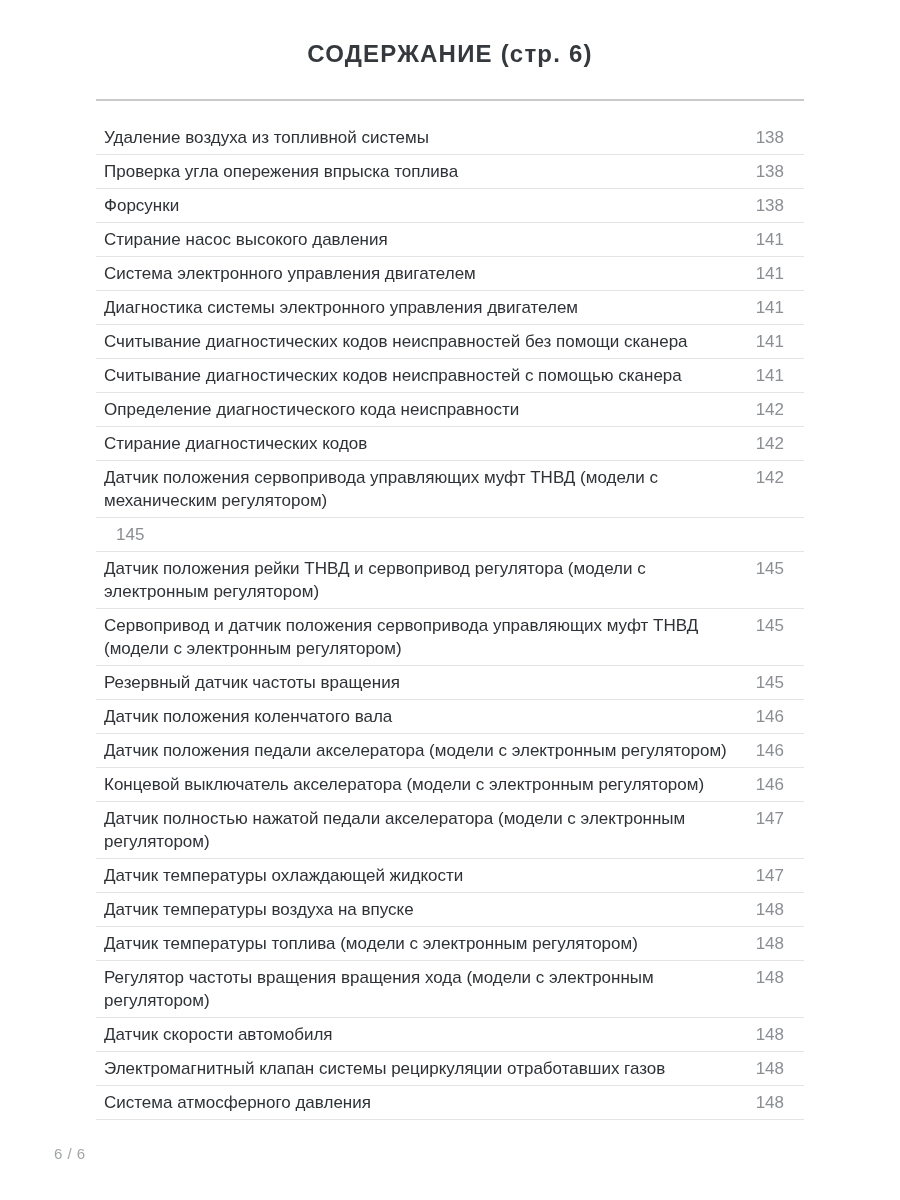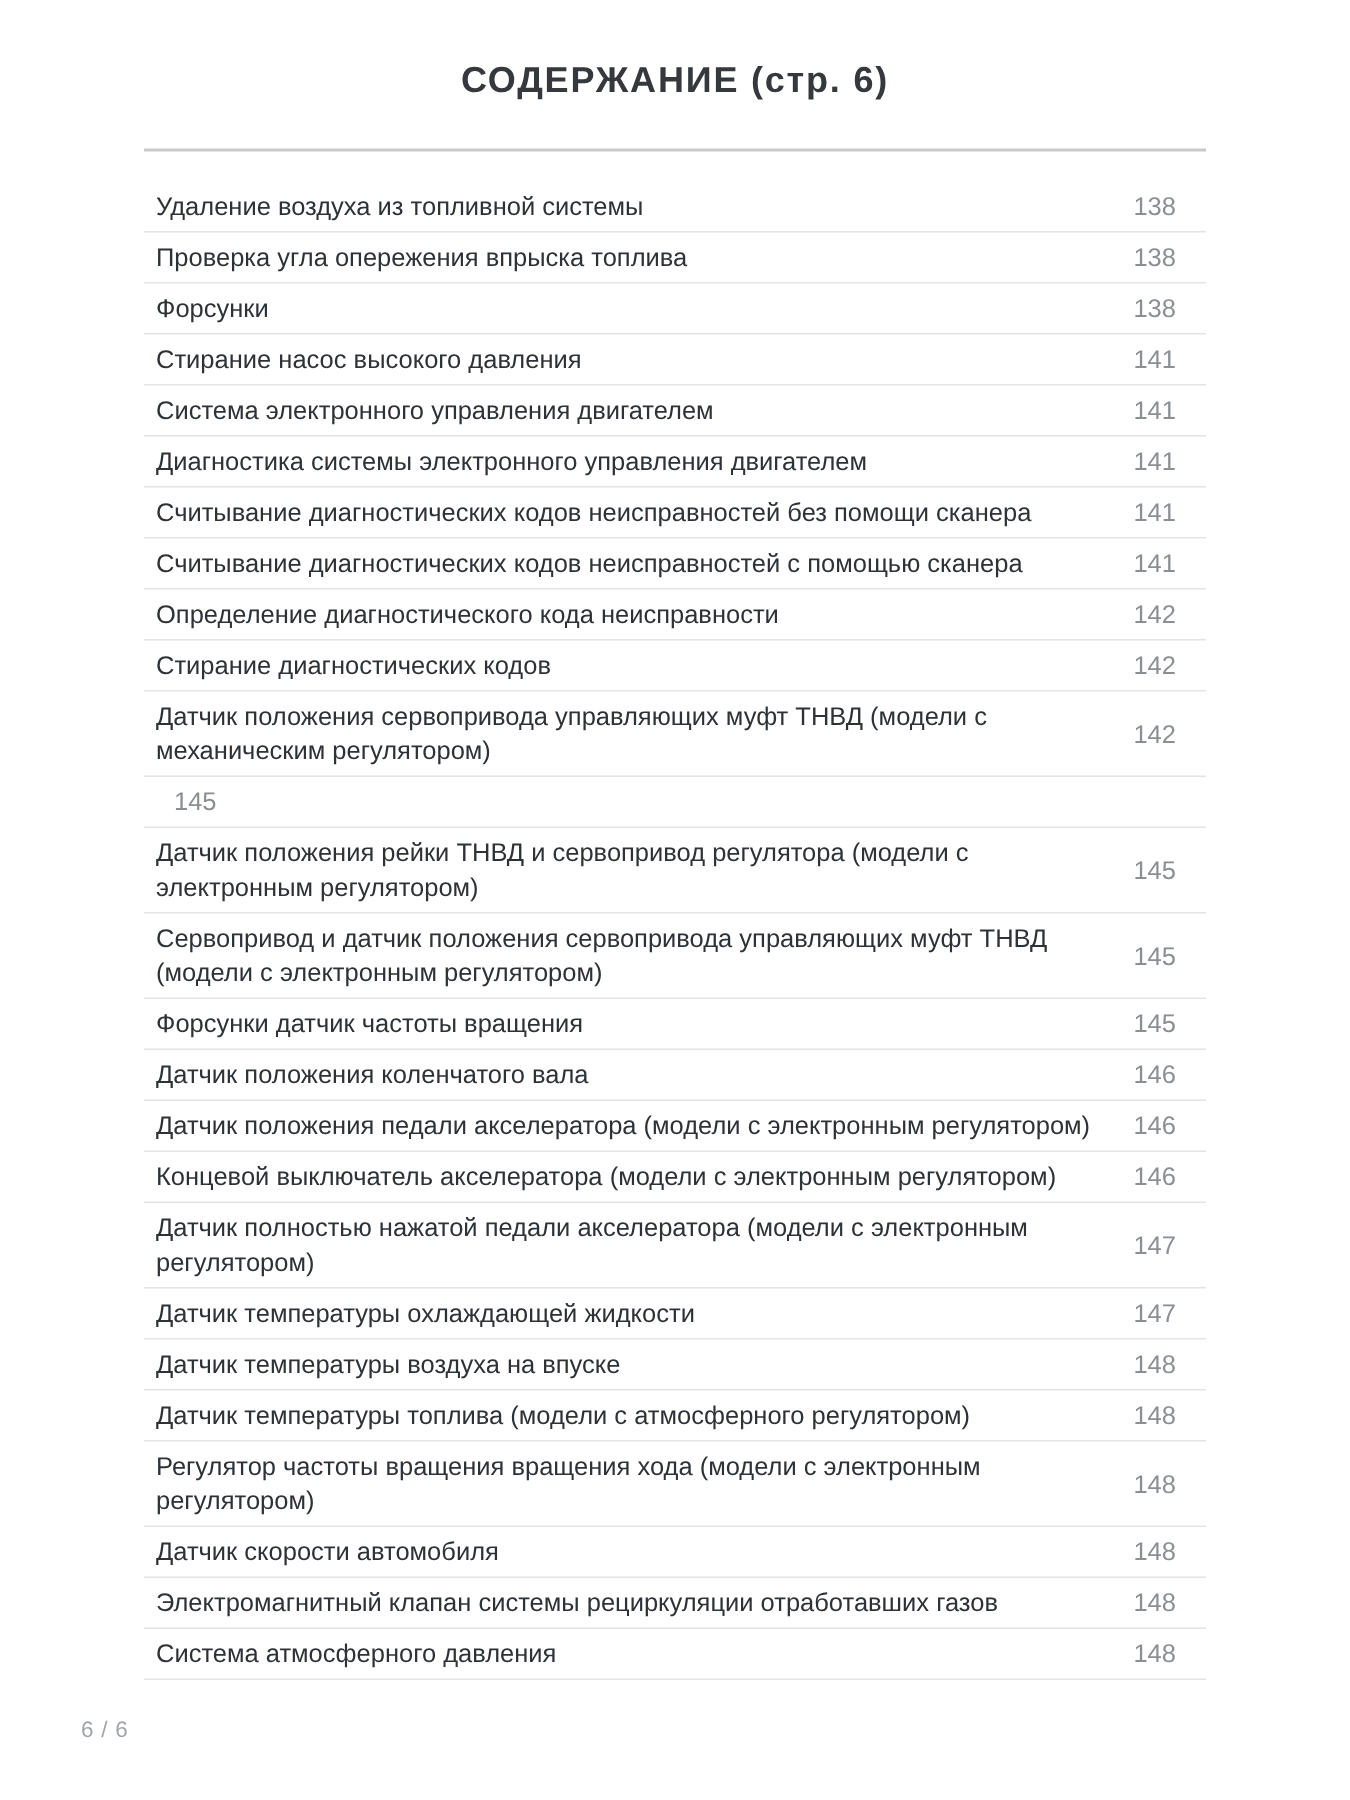--- a/index.html
+++ b/index.html
@@ -26,21 +26,21 @@
     height: 2px;
     background: #c9c9c9;
     margin: 31px 42px 0 42px;
   }
   .toc {
     margin: 20px 42px 0 42px;
   }
   .toc-row {
     display: flex;
     justify-content: space-between;
-    align-items: center;
+    align-items: flex-start;
     padding: 5px 20px 5px 8px;
     border-bottom: 1px solid #e4e4e4;
   }
   .toc-title {
     font-size: 17px;
     line-height: 23px;
     color: #2e3236;
     max-width: 700px;
   }
   .toc-page {
@@ -117,21 +117,21 @@
       </div>
       <div class="toc-row">
         <span class="toc-title">Датчик положения рейки ТНВД и сервопривод регулятора (модели с электронным регулятором)</span>
         <span class="toc-page">145</span>
       </div>
       <div class="toc-row">
         <span class="toc-title">Сервопривод и датчик положения сервопривода управляющих муфт ТНВД (модели с электронным регулятором)</span>
         <span class="toc-page">145</span>
       </div>
       <div class="toc-row">
-        <span class="toc-title">Форсунки датчик частоты вращения</span>
+        <span class="toc-title">Резервный датчик частоты вращения</span>
         <span class="toc-page">145</span>
       </div>
       <div class="toc-row">
         <span class="toc-title">Датчик положения коленчатого вала</span>
         <span class="toc-page">146</span>
       </div>
       <div class="toc-row">
         <span class="toc-title">Датчик положения педали акселератора (модели с электронным регулятором)</span>
         <span class="toc-page">146</span>
       </div>
@@ -145,21 +145,21 @@
       </div>
       <div class="toc-row">
         <span class="toc-title">Датчик температуры охлаждающей жидкости</span>
         <span class="toc-page">147</span>
       </div>
       <div class="toc-row">
         <span class="toc-title">Датчик температуры воздуха на впуске</span>
         <span class="toc-page">148</span>
       </div>
       <div class="toc-row">
-        <span class="toc-title">Датчик температуры топлива (модели с атмосферного регулятором)</span>
+        <span class="toc-title">Датчик температуры топлива (модели с электронным регулятором)</span>
         <span class="toc-page">148</span>
       </div>
       <div class="toc-row">
         <span class="toc-title">Регулятор частоты вращения вращения хода (модели с электронным регулятором)</span>
         <span class="toc-page">148</span>
       </div>
       <div class="toc-row">
         <span class="toc-title">Датчик скорости автомобиля</span>
         <span class="toc-page">148</span>
       </div>

